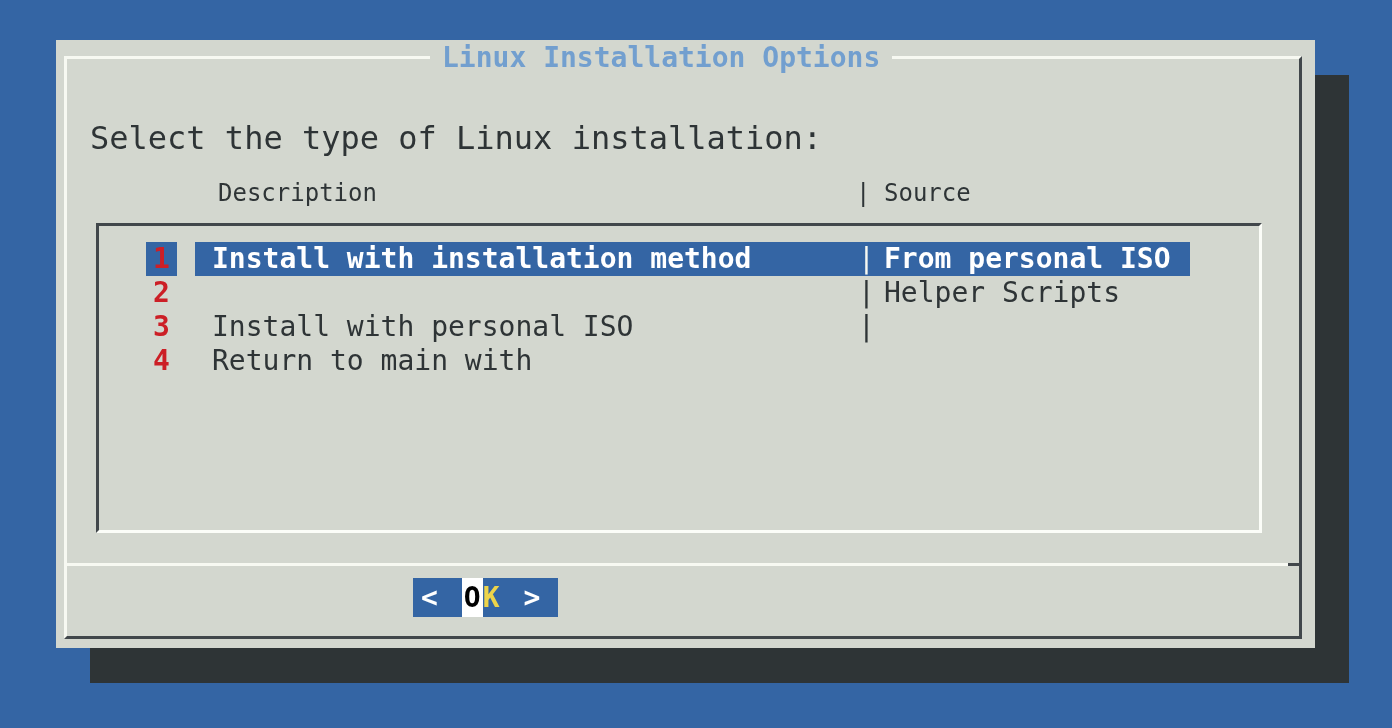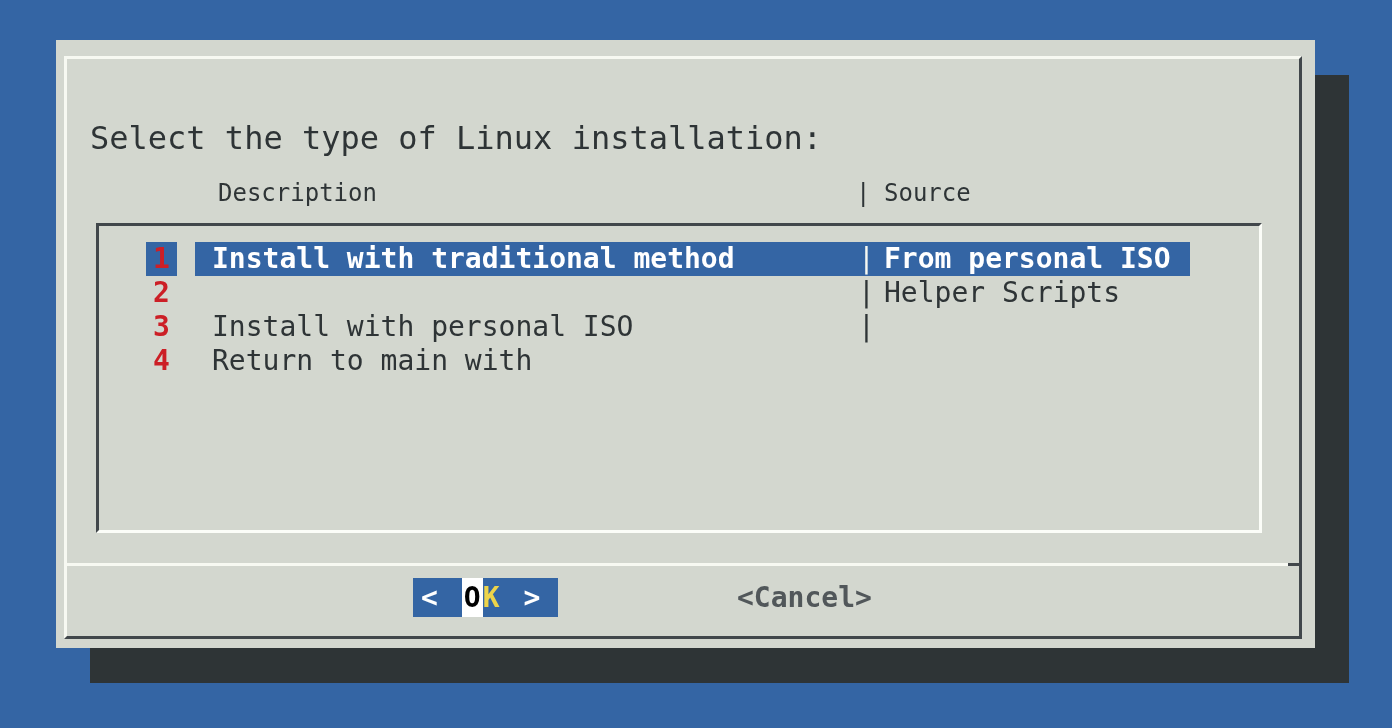--- a/index.html
+++ b/index.html
@@ -85,33 +85,34 @@
   }
 </style>
 </head>
 <body>
 
 <div>
   <div class="dialog">
 
     <div class="frame"></div>
 
+    <div class="title">Linux Installation Options</div>
 
     <div class="prompt">Select the type of Linux installation:</div>
 
     <div class="hdr desc">Description</div>
     <div class="hdr sep">|</div>
     <div class="hdr src">Source</div>
 
     <div class="listbox">
 
       <div class="menu-row row-0 selected">
         <span class="sel-bar"></span>
         <span class="num">1</span>
-        <span class="m-desc">Install with traditional method</span>
+        <span class="m-desc">Install with installation method</span>
         <span class="m-sep">|</span>
         <span class="m-src">From personal ISO</span>
       </div>
 
       <div class="menu-row row-1">
         <span class="num">2</span>
         <span class="m-sep">|</span>
         <span class="m-src">Helper Scripts</span>
       </div>
 
@@ -134,16 +135,15 @@
         <span class="cap"></span>
       </div>
 
     <div class="ok-button">
       <span class="br-l">&lt;</span>
       <span class="cursor-cell">O</span>
       <span class="hotkey">K</span>
       <span class="br-r">&gt;</span>
     </div>
 
-    <div class="cancel-button">&lt;Cancel&gt;</div>
 
   </div>
 </div>
 
 </body></html>

